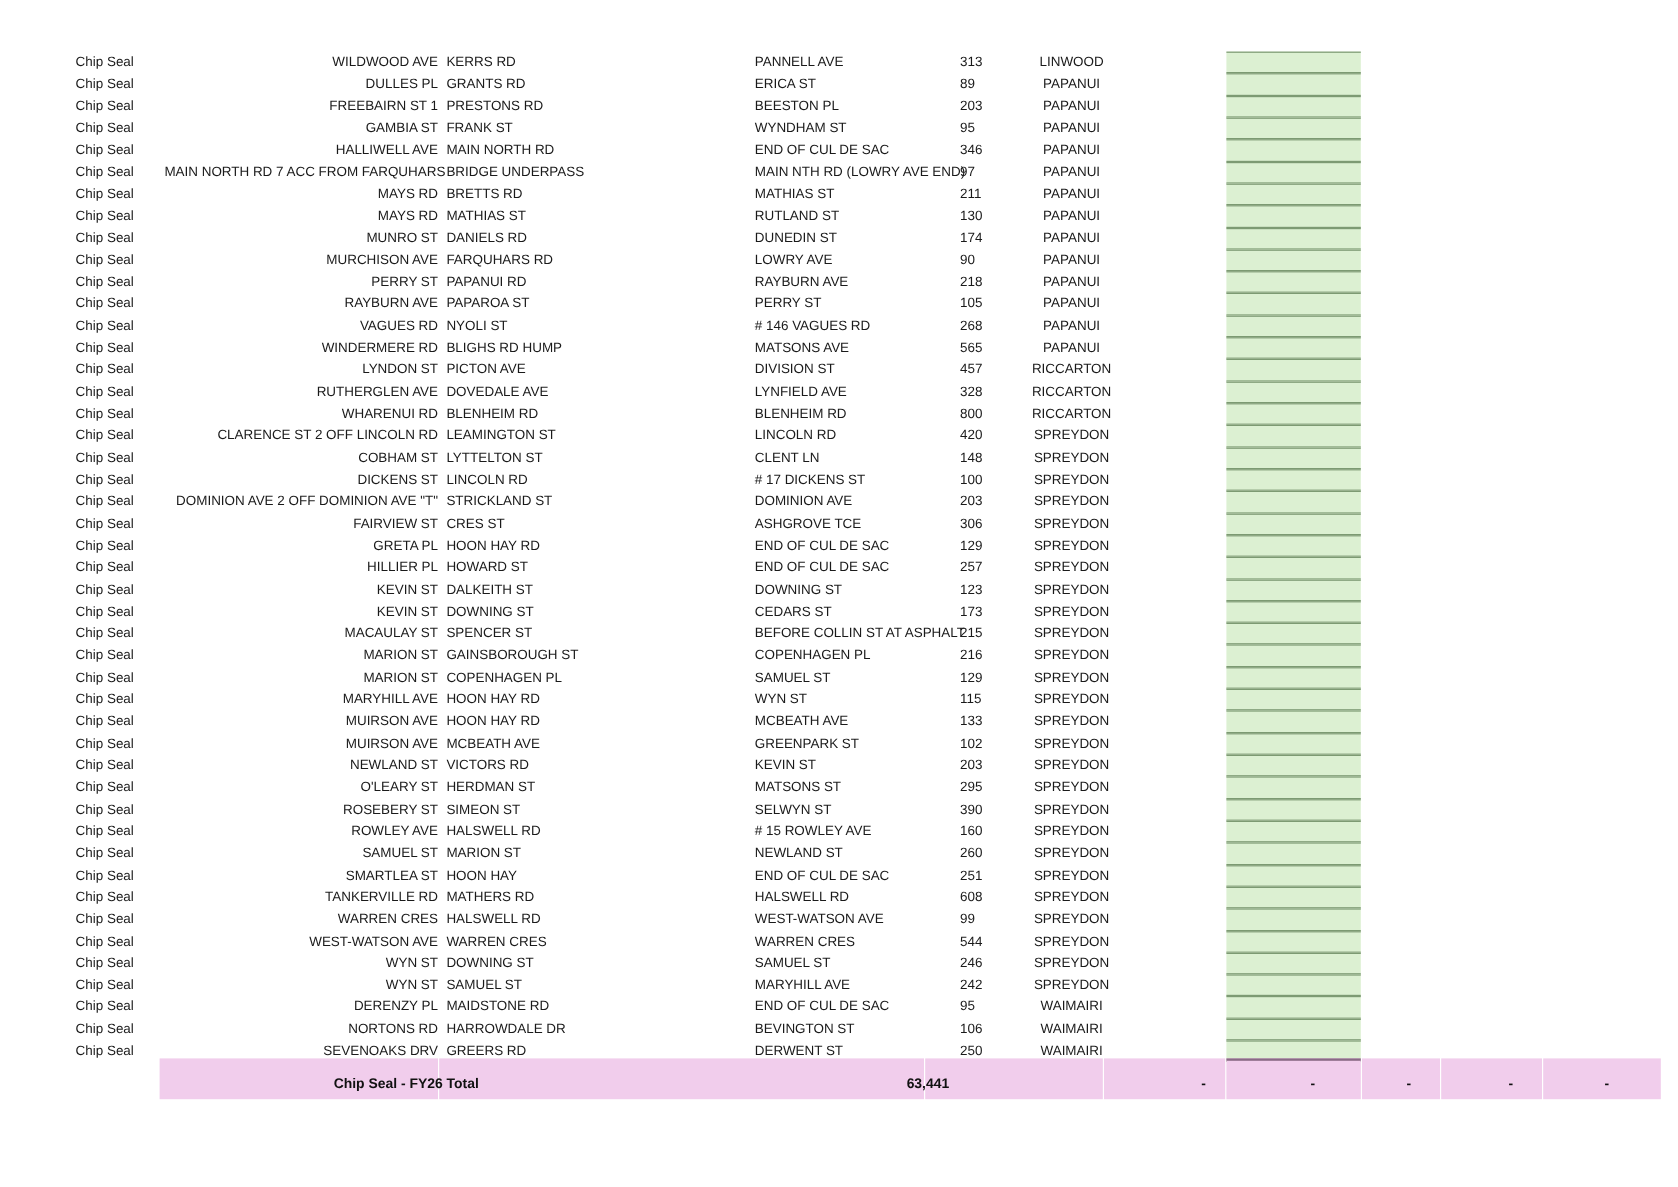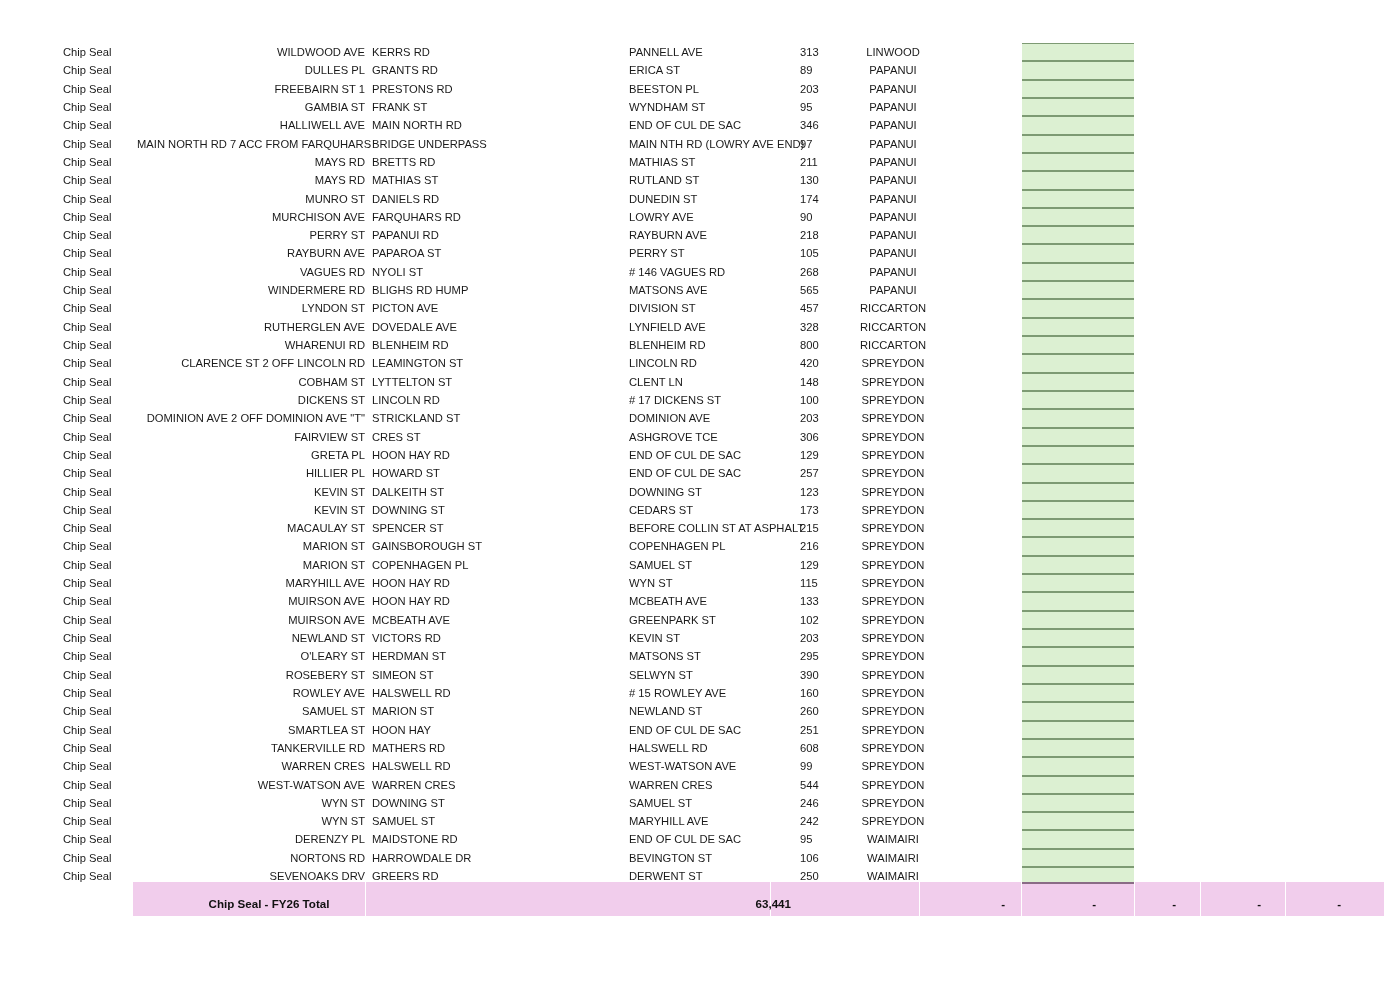--- a/index.html
+++ b/index.html
@@ -86,21 +86,21 @@
 
   .total-text {
     position: absolute;
     top: 0;
     height: 34px;
     line-height: 44px;
     font-size: 11.6px;
     font-weight: bold;
     color: #111111;
   }
-  .tt-label { left: 139px;  width: 260px; text-align: center;  }
+  .tt-label { left: 139px;  width: 260px; text-align: right;  }
   .tt-num   { left: 671px;  width: 120px; text-align: right; }
   .tt-d1    { left: 900px;  width: 105px; text-align: right; }
   .tt-d2    { left: 990px;  width: 106px; text-align: right; }
   .tt-d3    { left: 1075px; width: 101px; text-align: right; }
   .tt-d4    { left: 1160px; width: 101px; text-align: right; }
   .tt-d5    { left: 1240px; width: 101px; text-align: right; }
 </style>
 </head>
 <body>
 

